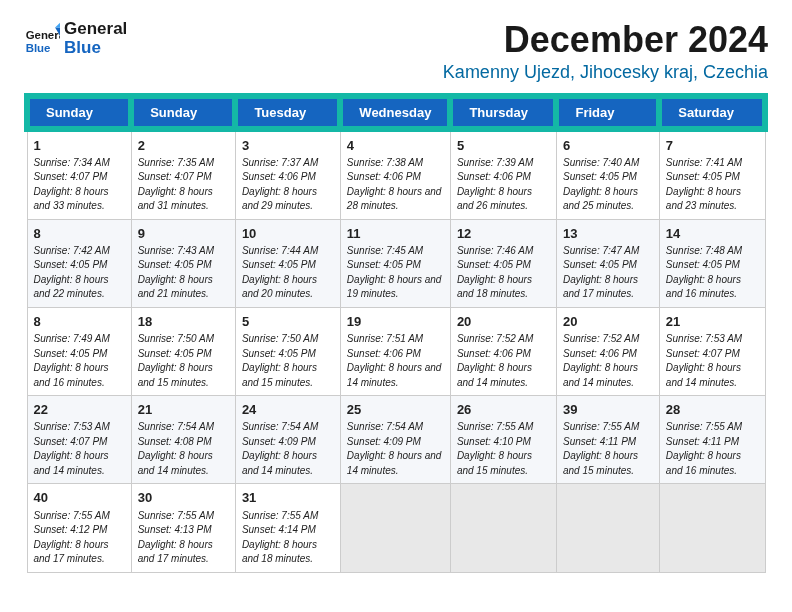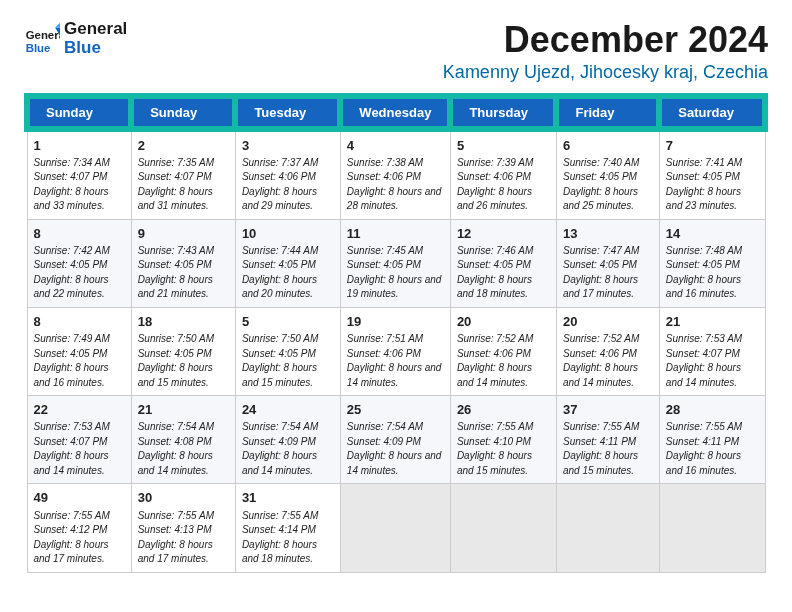--- a/index.html
+++ b/index.html
@@ -222,31 +222,31 @@
         </td>
         <td>
           <span class="day-num">25</span>
           <div class="day-detail">Sunrise: 7:54 AM<br>Sunset: 4:09 PM<br>Daylight: 8 hours and 14 minutes.</div>
         </td>
         <td>
           <span class="day-num">26</span>
           <div class="day-detail">Sunrise: 7:55 AM<br>Sunset: 4:10 PM<br>Daylight: 8 hours and 15 minutes.</div>
         </td>
         <td>
-          <span class="day-num">37</span>
+          <span class="day-num">39</span>
           <div class="day-detail">Sunrise: 7:55 AM<br>Sunset: 4:11 PM<br>Daylight: 8 hours and 15 minutes.</div>
         </td>
         <td>
           <span class="day-num">28</span>
           <div class="day-detail">Sunrise: 7:55 AM<br>Sunset: 4:11 PM<br>Daylight: 8 hours and 16 minutes.</div>
         </td>
       </tr>
       <tr>
         <td>
-          <span class="day-num">49</span>
+          <span class="day-num">40</span>
           <div class="day-detail">Sunrise: 7:55 AM<br>Sunset: 4:12 PM<br>Daylight: 8 hours and 17 minutes.</div>
         </td>
         <td>
           <span class="day-num">30</span>
           <div class="day-detail">Sunrise: 7:55 AM<br>Sunset: 4:13 PM<br>Daylight: 8 hours and 17 minutes.</div>
         </td>
         <td>
           <span class="day-num">31</span>
           <div class="day-detail">Sunrise: 7:55 AM<br>Sunset: 4:14 PM<br>Daylight: 8 hours and 18 minutes.</div>
         </td>

